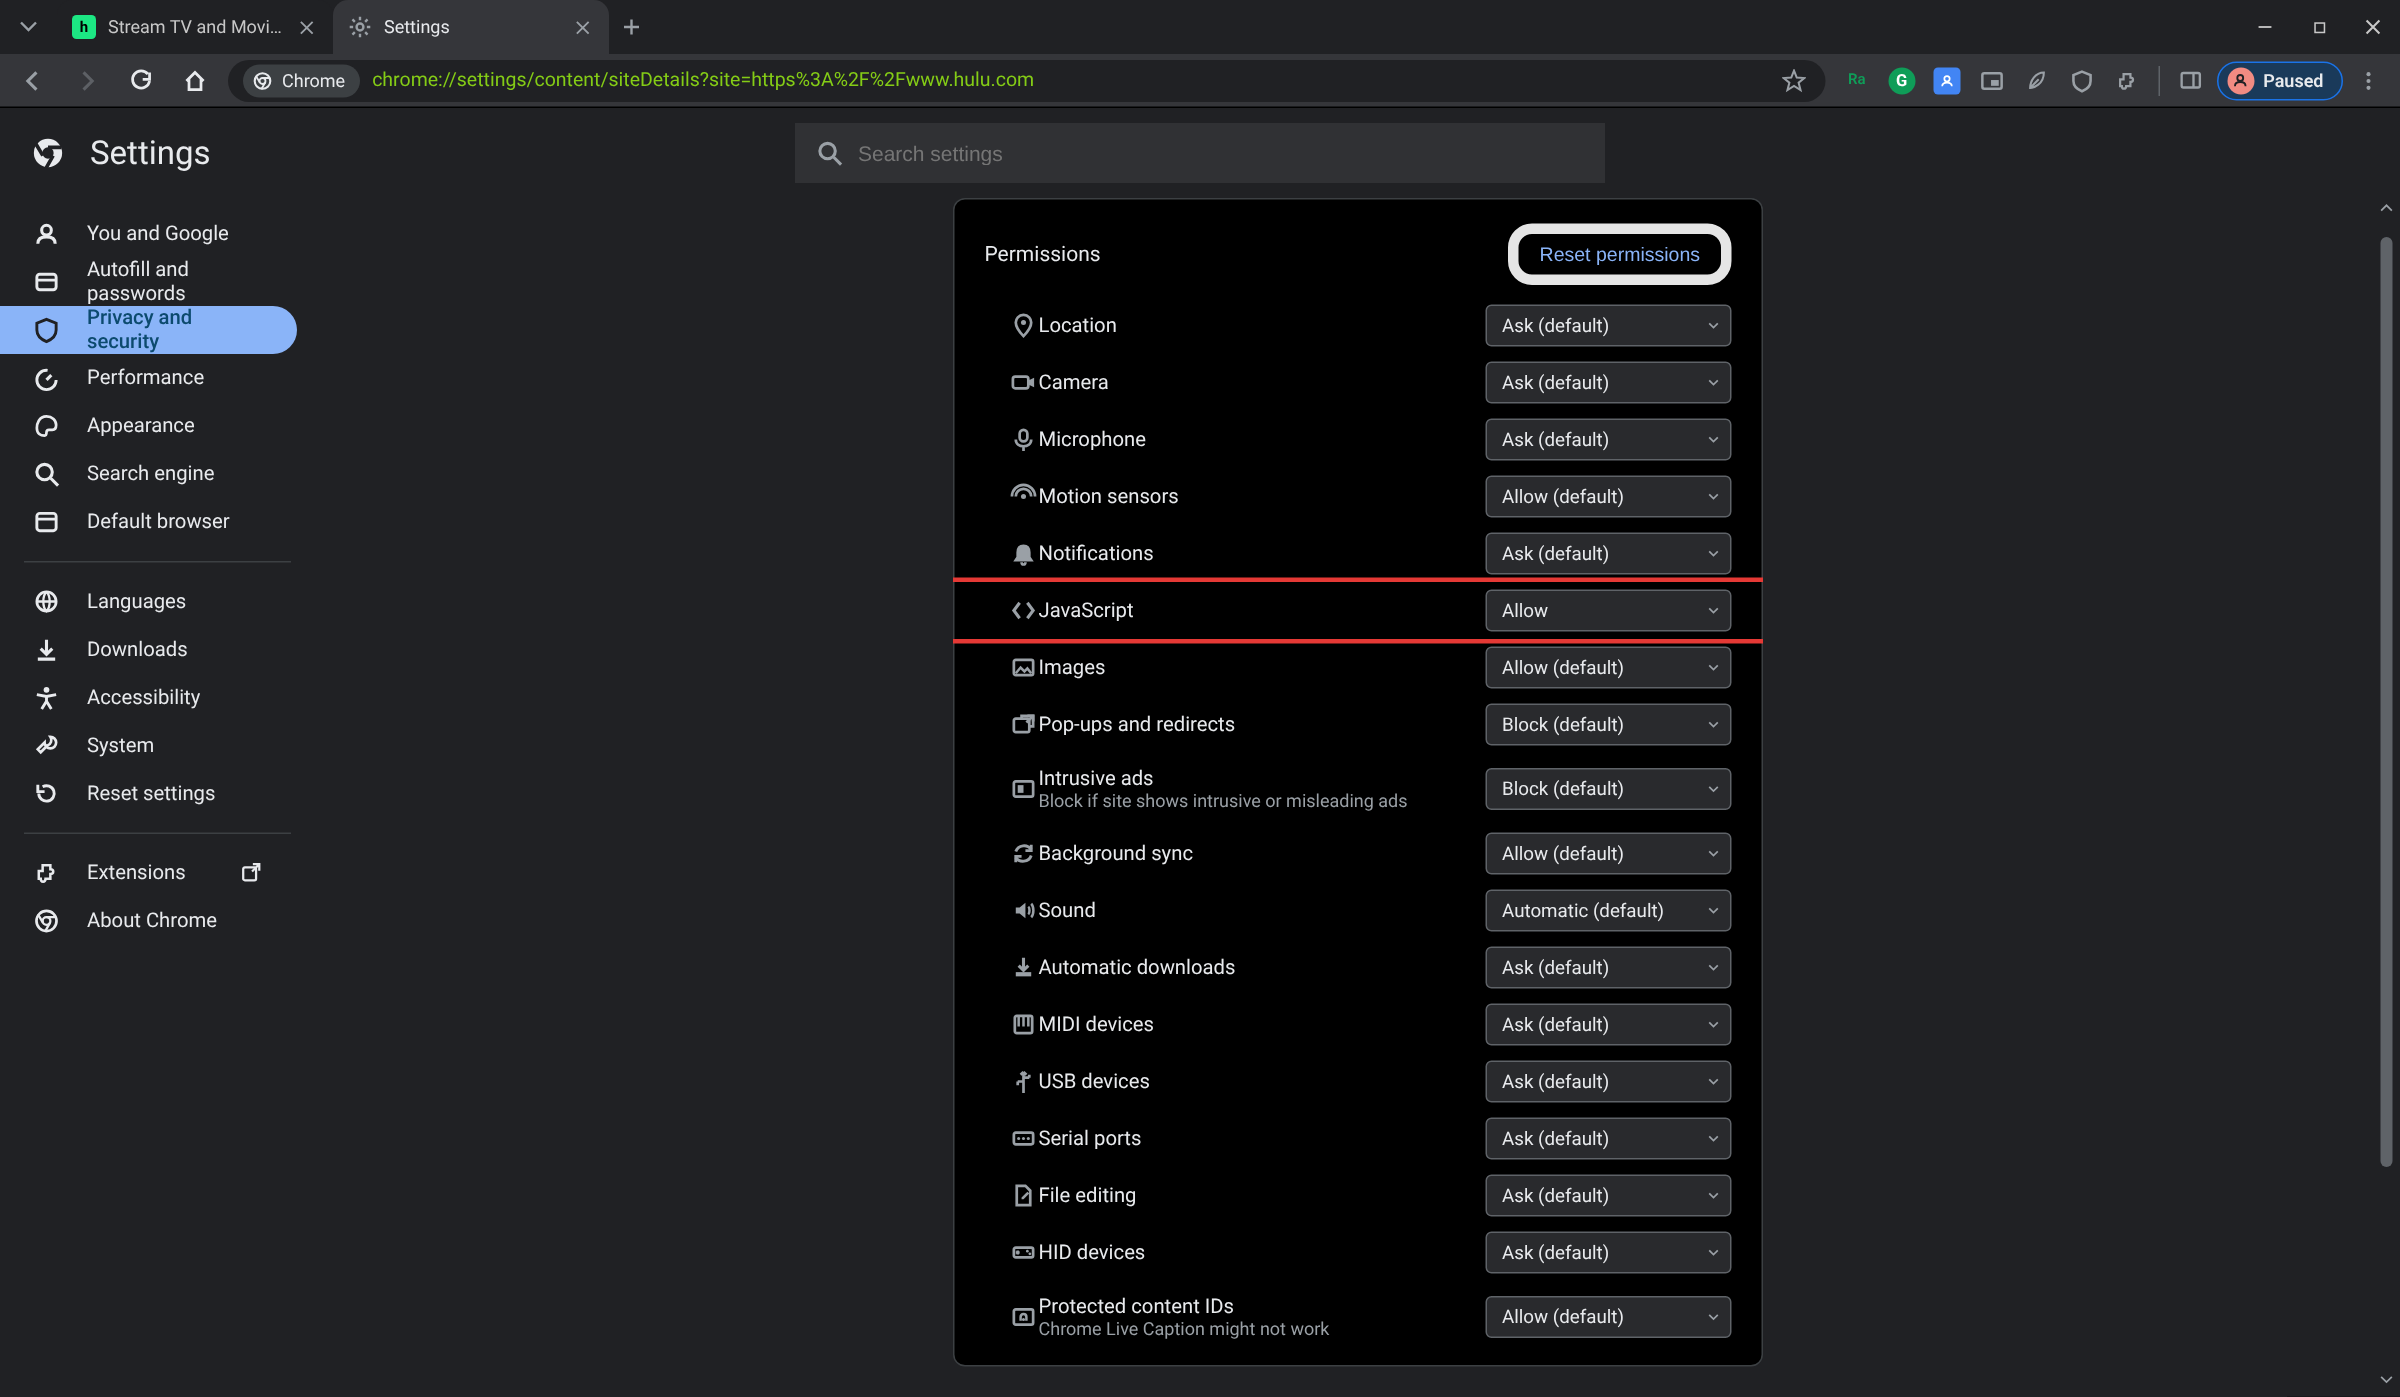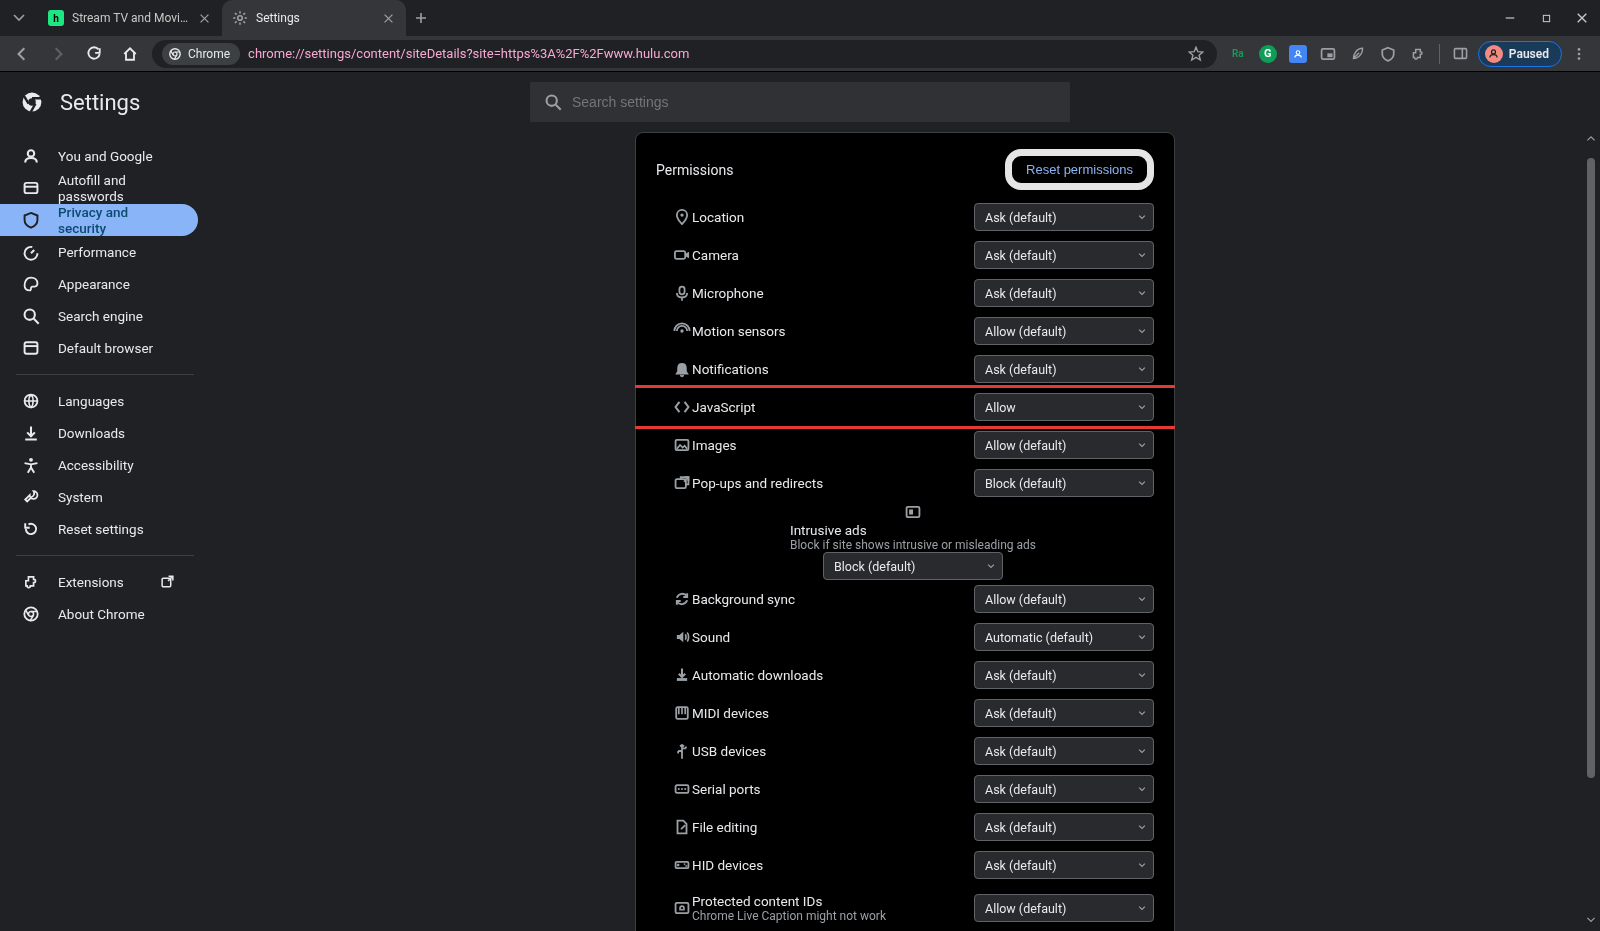--- a/index.html
+++ b/index.html
@@ -17,21 +17,21 @@
   .titlebar-spacer { flex: 1; }
   .win-controls { display: flex; align-items: center; }
   .win-btn { width: 36px; height: 36px; display:flex; align-items:center; justify-content:center; color:#c8c8c8; }
   
   .toolbar { height: 36px; background: #35363a; display:flex; align-items:center; padding: 0 8px; gap: 8px; color:#9aa0a6; border-bottom: 1px solid #000; }
   .tbtn { width: 28px; height: 28px; display:flex;align-items:center;justify-content:center; border-radius:50%; color:#9aa0a6; }
   .tbtn.enabled { color:#e8eaed; }
   .omnibox { flex:1; height: 28px; background: #202124; border-radius: 14px; display:flex; align-items:center; padding: 0 10px; gap:8px; min-width: 200px; }
   .chrome-chip { display:flex; align-items:center; gap:6px; padding: 2px 10px 2px 6px; background:#3c4043; border-radius: 14px; color:#e8eaed; font-size:12px; height:22px;}
   .chrome-chip .cicon { width:14px; height:14px; display:flex;align-items:center;justify-content:center;}
-  .url-text { font-size: 13px; color:#f9a8d4; white-space:nowrap; overflow:hidden;}
+  .url-text { font-size: 13px; color:#84cc16; white-space:nowrap; overflow:hidden;}
   .tool-right { display:flex; align-items:center; gap:4px; }
   .ext-icon { width: 26px; height: 26px; display:flex;align-items:center;justify-content:center; font-size:12px; color:#9aa0a6;}
   .icon-pill { width:18px; height:18px; border-radius:50%; background:#0f9d58; display:flex; align-items:center; justify-content:center; color:#fff; font-weight:bold; font-size:11px;}
   .icon-sq-blue { width:18px; height:18px; border-radius:3px; background:#4285f4; display:flex; align-items:center; justify-content:center;}
   .tool-sep { width:1px; height:20px; background:#5f6368; margin:0 4px;}
   .paused-chip { display:flex; align-items:center; gap:6px; padding: 3px 12px 3px 6px; border-radius: 14px; background:#1a3a5a; border:1px solid #1a73e8; color:#e8eaed; font-weight:600; font-size:12px;}
   .paused-chip .pavatar{ width:18px;height:18px;border-radius:50%;background:#f28b82;display:flex;align-items:center;justify-content:center;}
   
   .content { position:absolute; top:72px; bottom:0; left:0; right:0; background:#202124; color:#e8eaed; }
   .app-header { position:absolute; top:0; left:0; right:0; height:60px; display:flex; align-items:center; gap:16px; padding:0 20px; }
@@ -52,21 +52,21 @@
   .card-scroll { position:absolute; top:0; bottom:0; left:50%; transform:translateX(-50%); width:540px; overflow-y:auto; overflow-x:visible; scrollbar-width:none;}
   .card { background:#000000; border-radius:8px; padding:8px 0; border:1px solid #3c4043;}
   .section-head { display:flex; align-items:center; justify-content:space-between; padding:8px 20px;}
   .section-head .label { font-size:14px; color:#e8eaed;}
   .reset-btn { border:7px solid #e5e5e5; border-radius:16px; padding:6px 14px; font-size:13px; background:transparent; color:#8ab4f8;}
   .perm-row { display:flex; align-items:center; min-height:38px; padding:0 20px 0 36px; position:relative;}
   .perm-row .picon { width:20px; height:20px; color:#9aa0a6; display:flex; align-items:center; justify-content:center; flex-shrink:0;}
   .perm-row .ptexts { flex:1; display:flex; flex-direction:column; justify-content:center;}
   .perm-row .plabel { font-size:13.5px; color:#e8eaed;}
   .perm-row .psub { font-size:12px; color:#9aa0a6;}
-  .perm-row .psel { width:180px;border-radius:11px; }
+  .perm-row .psel { width:164px;border-radius:11px; }
   .sel { position:relative; height:28px; border:1px solid #5f6368; border-radius:4px; display:flex; align-items:center; padding:0 26px 0 10px; font-size:12.5px; color:#e8eaed; background:#292a2d;}
   .sel .chev { position:absolute; right:6px; top:50%; transform:translateY(-50%); width:10px; height:10px; display:flex;}
   .highlight-box { border:3px solid #e53935; border-radius:2px;}
   
   .fake-scroll { position:absolute; right:2px; top:60px; bottom:4px; width:14px; background:transparent;}
   .fake-scroll .arrow { height:14px; display:flex; align-items:center; justify-content:center; color:#9aa0a6;}
   .fake-scroll .track { position:absolute; top:14px; bottom:14px; left:3px; right:3px; background:transparent; border-radius:4px;}
   .fake-scroll .thumb { position:absolute; left:0; right:0; top:12px; height:620px; background:#5f6368; border-radius:4px;}
   .fake-scroll .arrow.bottom{ position:absolute; bottom:0; left:0; right:0;}
   .fake-scroll .arrow.top{ position:absolute; top:0; left:0; right:0;}
@@ -724,21 +724,21 @@
                 <div class="sel">
                   <span>Block (default)</span>
                   <span class="chev">
                     <svg width="10" height="10" viewBox="0 0 14 14">
                       <path d="M3 5 L7 9 L11 5" stroke="#9aa0a6" stroke-width="1.6" fill="none"></path>
                     </svg>
                   </span>
                 </div>
               </div>
             </div>
-            <div class="perm-row" style="min-height: 48px; flex-direction: column;">
+            <div class="perm-row" style="min-height: 48px;">
               <span class="picon">
                 <svg width="18" height="18" viewBox="0 0 14 14">
                   <use href="#p-ads"></use>
                 </svg>
               </span>
               <div class="ptexts">
                 <span class="plabel">Intrusive ads</span>
                 <span class="psub">Block if site shows intrusive or misleading ads</span>
               </div>
               <div class="psel">

